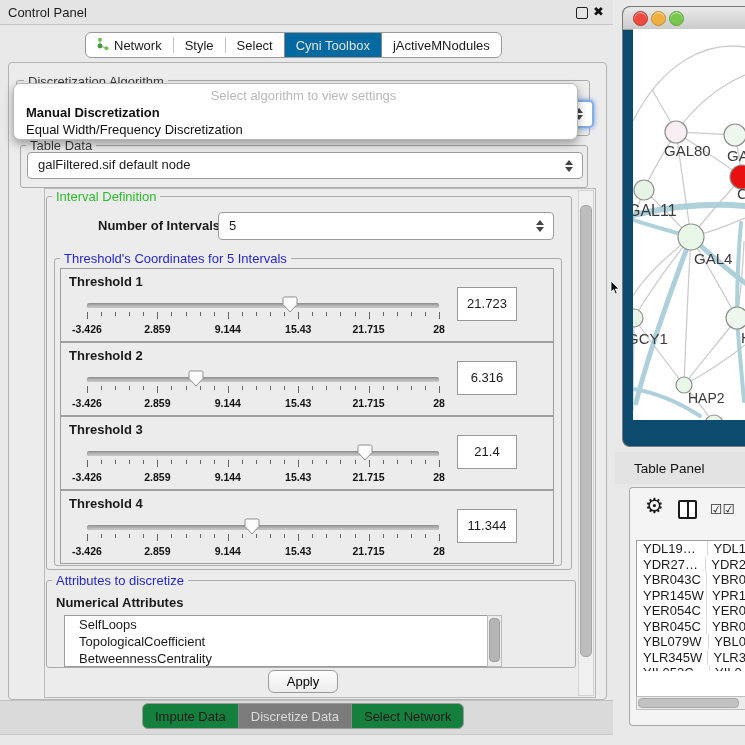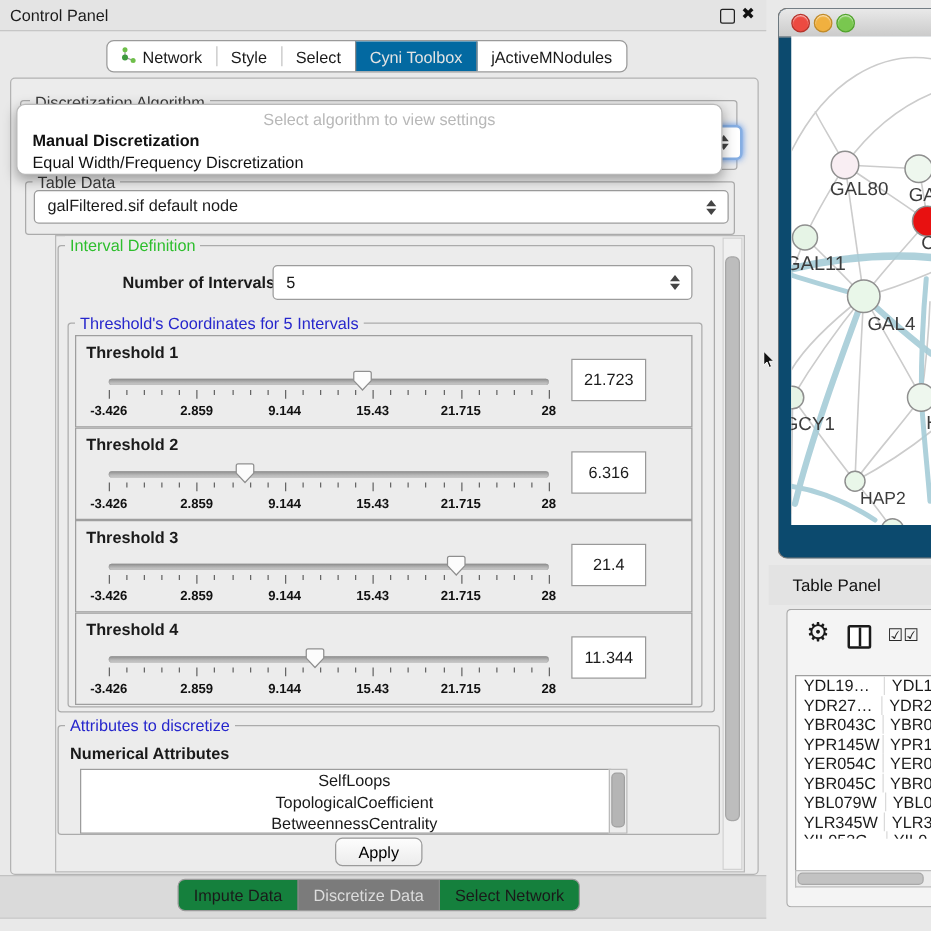--- a/index.html
+++ b/index.html
@@ -59,21 +59,21 @@
   .sl-tick{position:absolute;top:17px;width:1px;height:4px;background:#666;}
   .sl-tick.major{height:7px;}
   .sl-ticklabel{position:absolute;top:28px;transform:translateX(-50%);font-size:10.5px;font-weight:600;color:#111;white-space:nowrap;}
   .th-value{position:absolute;left:396px;top:18px;width:58px;height:32px;background:#fff;border:1px solid #999;
       text-align:center;line-height:32px;font-size:13px;}
   
   #attr-group{left:46px;top:580px;width:528px;height:86px;}
   #attr-label{left:52px;top:573px;}
   #numattr-label{position:absolute;left:56px;top:595px;font-size:13px;font-weight:bold;}
   #attr-list{position:absolute;left:64px;top:615px;width:423px;height:50px;background:#fff;border:1px solid #9c9c9c;overflow:hidden;}
-  .list-item{font-size:13px;line-height:17px;padding-left:14px;white-space:nowrap;text-align:center;}
+  .list-item{font-size:13px;line-height:17px;padding-left:14px;white-space:nowrap;}
   #attr-sb{position:absolute;left:487px;top:615px;width:13px;height:50px;background:#ededed;border:1px solid #bbb;}
   #attr-sb .sb-thumb{position:absolute;left:1px;top:2px;width:9px;height:42px;border-radius:4px;background:#b5b5b5;border:1px solid #a0a0a0;}
   #cp-sb{position:absolute;left:578px;top:190px;width:14px;height:504px;background:#f0f0f0;border:1px solid #d2d2d2;}
   #cp-sb-thumb{position:absolute;left:1px;top:14px;width:10px;height:450px;border-radius:5px;background:#bdbdbd;border:1px solid #a6a6a6;}
   
   #apply-btn{position:absolute;left:268px;top:670px;width:70px;height:23px;border:1px solid #9b9b9b;border-radius:6px;
       background:linear-gradient(to bottom,#fdfdfd,#ececec);font-size:13px;font-family:"Liberation Sans",sans-serif;}
   #bottom-strip{position:absolute;left:0;top:700px;width:613px;height:33px;background:#dadada;border-top:1px solid #c2c2c2;border-bottom:1px solid #c9c9c9;}
   #bottom-tab-bar{position:absolute;left:142px;top:703px;height:24px;display:inline-flex;align-items:stretch;
       background:#15803d;border:1px solid #9a9a9a;border-radius:6px;overflow:hidden;font-size:13px;}

